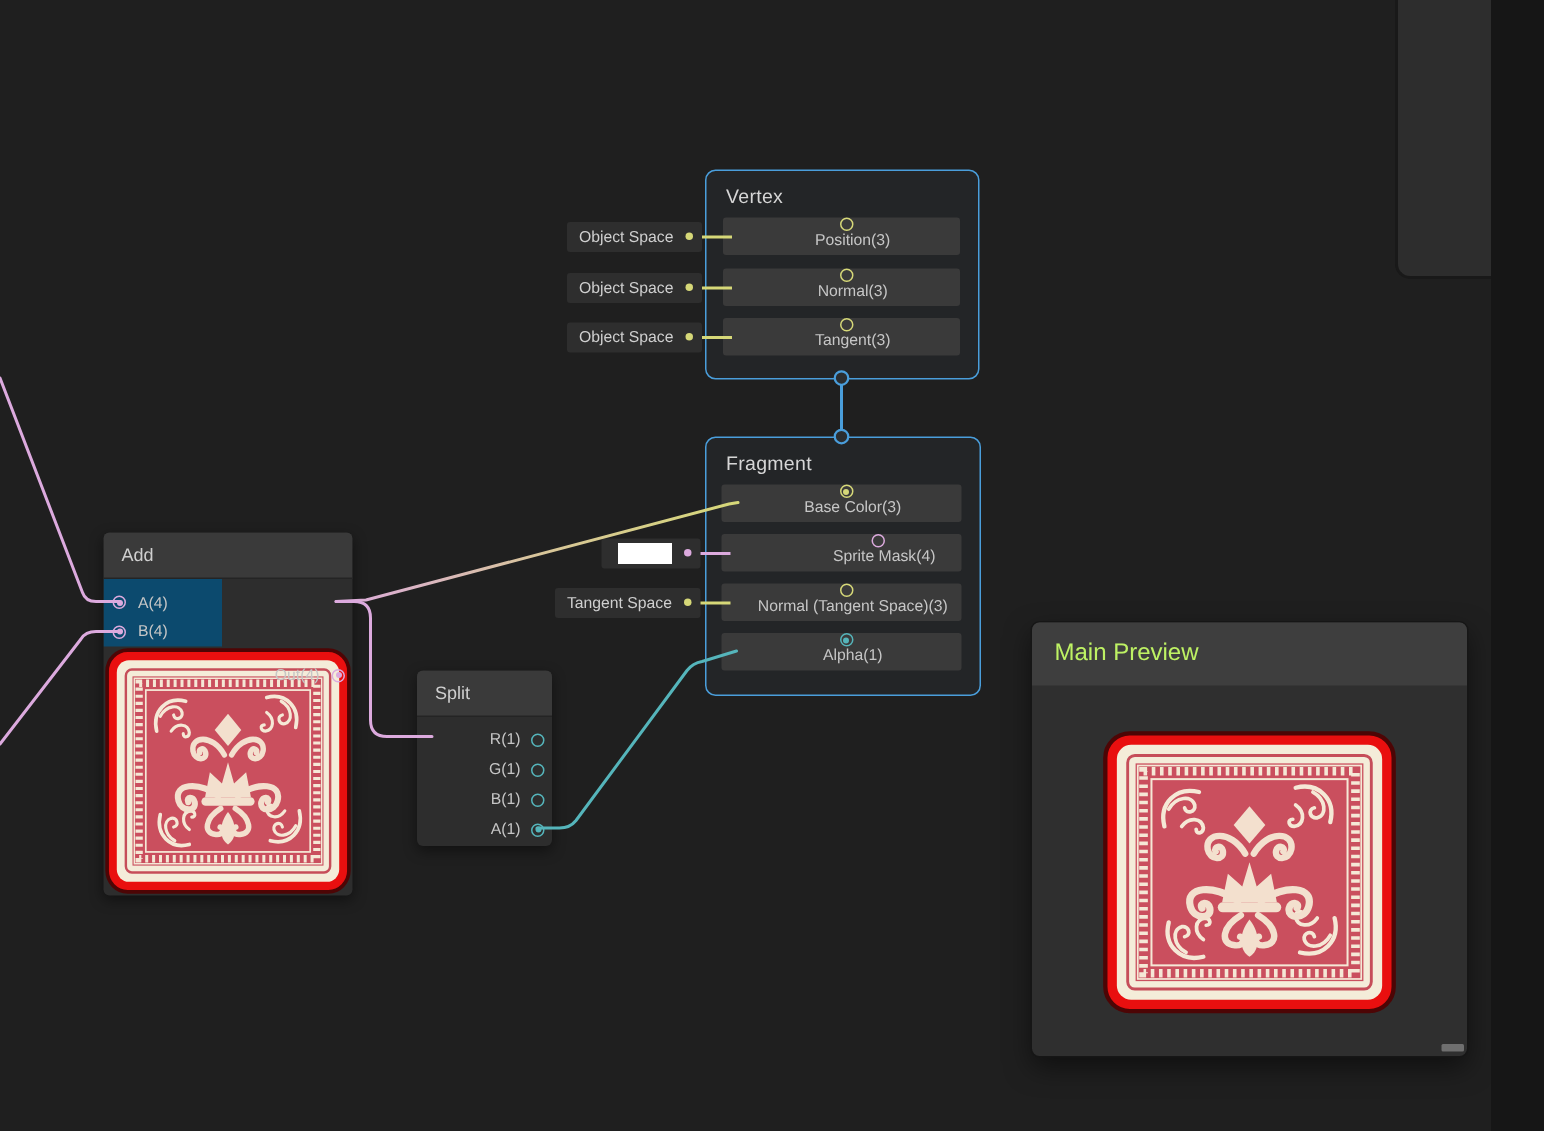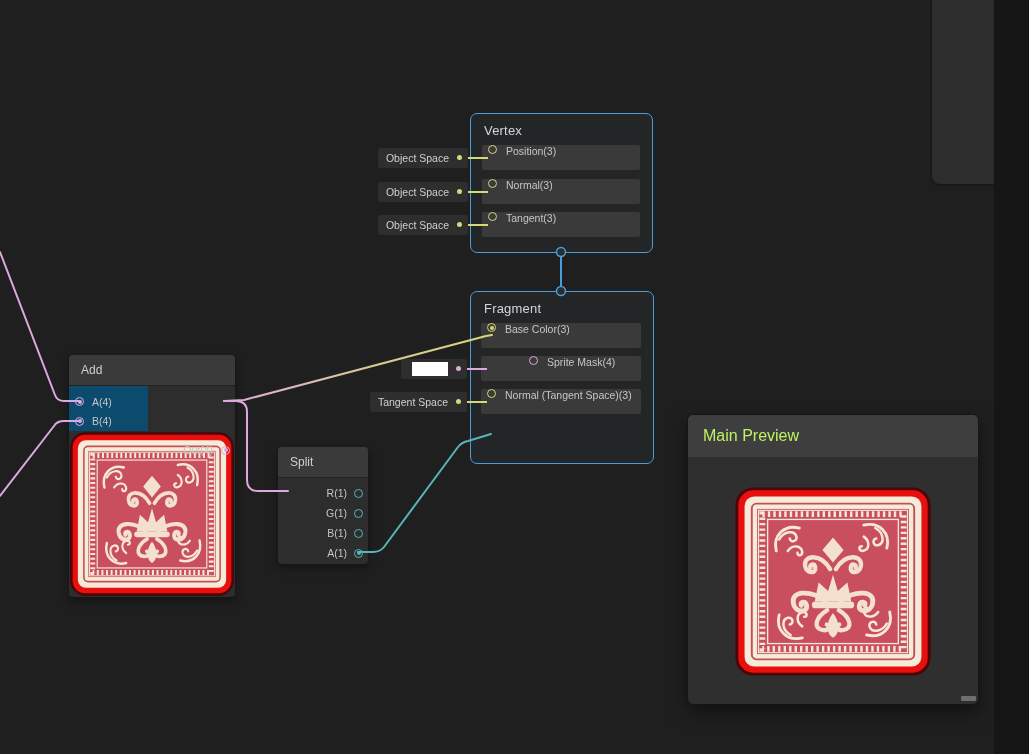--- a/index.html
+++ b/index.html
@@ -10,22 +10,22 @@
   #wires{position:absolute;left:0;top:0;z-index:30;pointer-events:none;}
 
   
   .bpanel{position:absolute;left:930px;top:0;width:99px;height:184px;background:#2d2d2d;
           border-left:2px solid #191919;border-bottom:2px solid #191919;
           border-bottom-left-radius:10px;z-index:10;}
 
   
   .stacknode{position:absolute;background:#232527;border:1px solid #4a9edb;border-radius:7px;z-index:10;}
   .ntitle{position:absolute;left:13px;top:9px;font-size:13px;color:#d6d6d6;letter-spacing:.2px;}
-  .srow{position:absolute;background:#3a3a3a;border-radius:2px;display:flex;
-        padding-left:6px;height:25px;box-sizing:border-box;}
+  .srow{position:absolute;background:#3a3a3a;border-radius:2px;display:flex;align-items:center;
+        padding-left:6px;height:25px;box-sizing:border-box;flex-direction:column;}
   .plabel{margin-left:9px;font-size:10.5px;color:#c6c6c6;white-space:nowrap;}
 
   
   .port{width:9px;height:9px;border-radius:50%;box-sizing:border-box;border:1.5px solid;flex:none;position:relative;}
   .p-yellow{border-color:#d6d878;}
   .p-pink{border-color:#dcaade;}
   .p-teal{border-color:#55b5bb;}
   .filled::after{content:"";position:absolute;inset:1.5px;border-radius:50%;}
   .p-yellow.filled::after{background:#d6d878;}
   .p-pink.filled::after{background:#dcaade;}
@@ -158,20 +158,24 @@
 
     <div class="srow" style="left:10px;top:97px;width:160px;">
       <span class="chip c-yellow">
         <span>Tangent Space</span>
         <span class="dot"></span>
       </span>
       <span class="port p-yellow"></span>
       <span class="plabel">Normal (Tangent Space)(3)</span>
     </div>
 
+    <div class="srow" style="left:10px;top:130px;width:160px;">
+      <span class="port p-teal filled"></span>
+      <span class="plabel">Alpha(1)</span>
+    </div>
   </div>
 
   <div class="opnode" style="left:69px;top:355px;width:166px;">
     <div class="ophead">
       <span>Add</span>
     </div>
     <div class="opbody" style="height:45px;">
       <div class="incol" style="width:79px;padding-top:6px;">
         <div class="iorow">
           <span class="port p-pink filled"></span>

